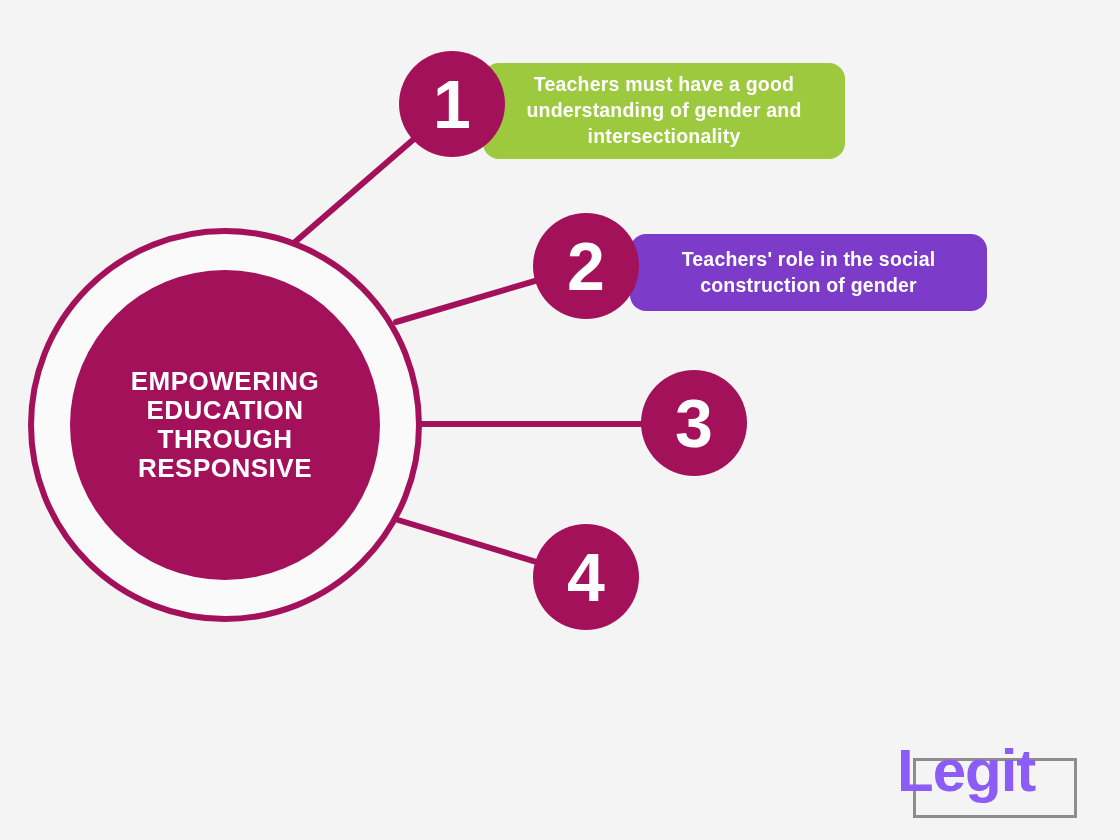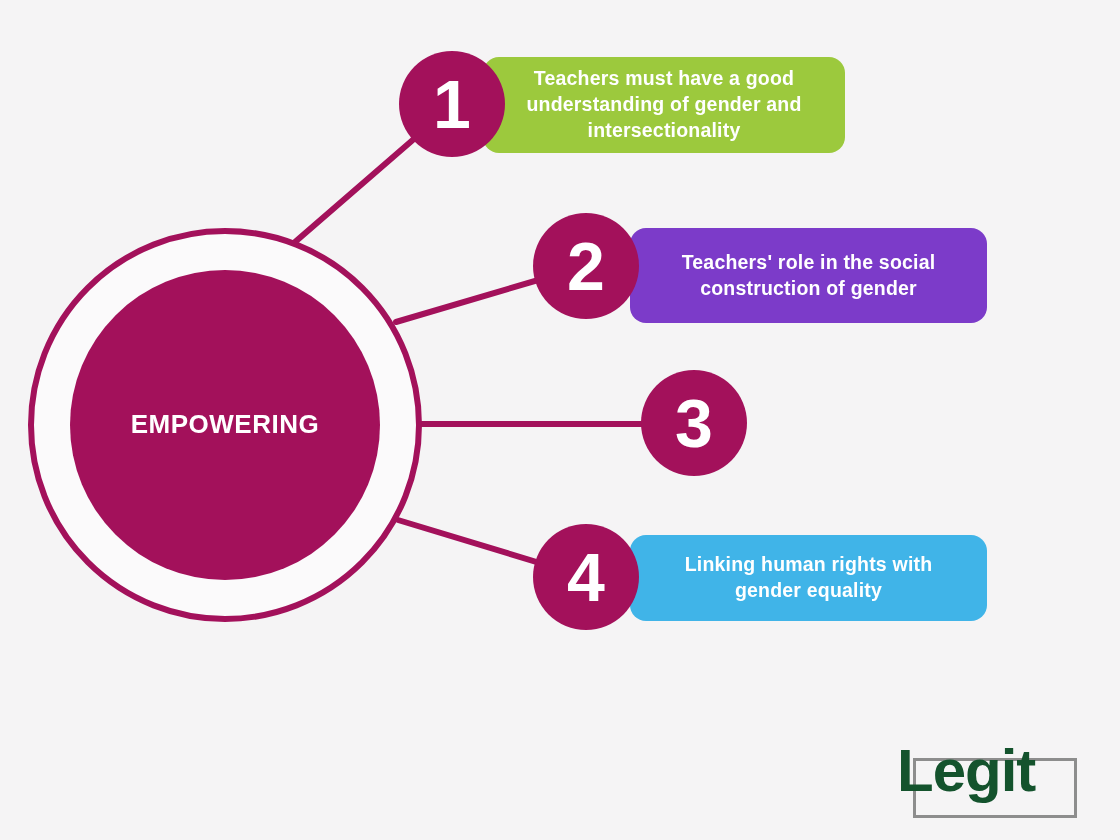--- a/index.html
+++ b/index.html
@@ -69,67 +69,71 @@
     display: flex;
     align-items: center;
     justify-content: center;
     text-align: center;
     padding: 0 22px;
     color: #ffffff;
     font-size: 19.5px;
     font-weight: 700;
     line-height: 1.32;
     letter-spacing: 0.2px;
+    margin-top: 6px;
   }
   .circle-1 { left: 399px; top: 51px; }
   .circle-2 { left: 533px; top: 213px; }
   .circle-3 { left: 641px; top: 370px; }
   .circle-4 { left: 533px; top: 524px; }
   .bar-1 { left: 483px; top: 57px;  width: 362px; height: 96px; }
-  .bar-2 { left: 630px; top: 228px; width: 357px; height: 95px; }
+  .bar-2 { left: 630px; top: 228px; width: 357px; height: 77px; }
   .bar-3 { left: 736px; top: 385px; width: 362px; height: 88px; }
   .bar-4 { left: 630px; top: 535px; width: 357px; height: 86px; }
   .logo {
     position: absolute;
     left: 895px; top: 742px;
     width: 200px; height: 86px;
     z-index: 5;
   }
   .logo-box {
     position: absolute;
     left: 18px; top: 16px;
     width: 164px; height: 60px;
     border: 3px solid #8d8d8d;
   }
   .logo-text {
     position: absolute;
     left: 2px; top: -6px;
     font-size: 60px;
     font-weight: 800;
     letter-spacing: -1px;
-    color: #14532d;
+    color: #8b5cf6;
   }
 </style>
 </head>
 <body>
 
 <div class="canvas">
 
   <svg class="lines-svg" viewBox="0 0 1120 840" xmlns="http://www.w3.org/2000/svg">
     <line x1="295" y1="242" x2="452" y2="106" stroke="#a3115b" stroke-width="6" stroke-linecap="round"></line>
     <line x1="396" y1="322" x2="586" y2="266" stroke="#a3115b" stroke-width="6" stroke-linecap="round"></line>
     <line x1="418" y1="424" x2="694" y2="424" stroke="#a3115b" stroke-width="6" stroke-linecap="round"></line>
     <line x1="398" y1="520" x2="586" y2="577" stroke="#a3115b" stroke-width="6" stroke-linecap="round"></line>
   </svg>
 
   <div class="outer-ring"></div>
 
   <div class="inner-circle" style="background: rgb(163, 17, 91);">
     <div class="center-title">
       <div>EMPOWERING</div>
+      <div>EDUCATION</div>
+      <div>THROUGH</div>
+      <div>RESPONSIVE</div>
     </div>
   </div>
 
   <div class="bar bar-1" style="background: rgb(156, 201, 61);">
     <span>Teachers must have a good understanding of gender and intersectionality</span>
   </div>
   <div class="num-circle circle-1" style="background: rgb(163, 17, 91);">
     <span>1</span>
   </div>
 
@@ -137,23 +141,20 @@
     <span>Teachers' role in the social construction of gender</span>
   </div>
   <div class="num-circle circle-2" style="background: rgb(163, 17, 91);">
     <span>2</span>
   </div>
 
   <div class="num-circle circle-3" style="background: rgb(163, 17, 91);">
     <span>3</span>
   </div>
 
-  <div class="bar bar-4" style="background: rgb(64, 180, 232);">
-    <span>Linking human rights with gender equality</span>
-  </div>
   <div class="num-circle circle-4" style="background: rgb(163, 17, 91);">
     <span>4</span>
   </div>
 
   <div class="logo">
     <div class="logo-box"></div>
     <div class="logo-text">Legit</div>
   </div>
 
 </div>

